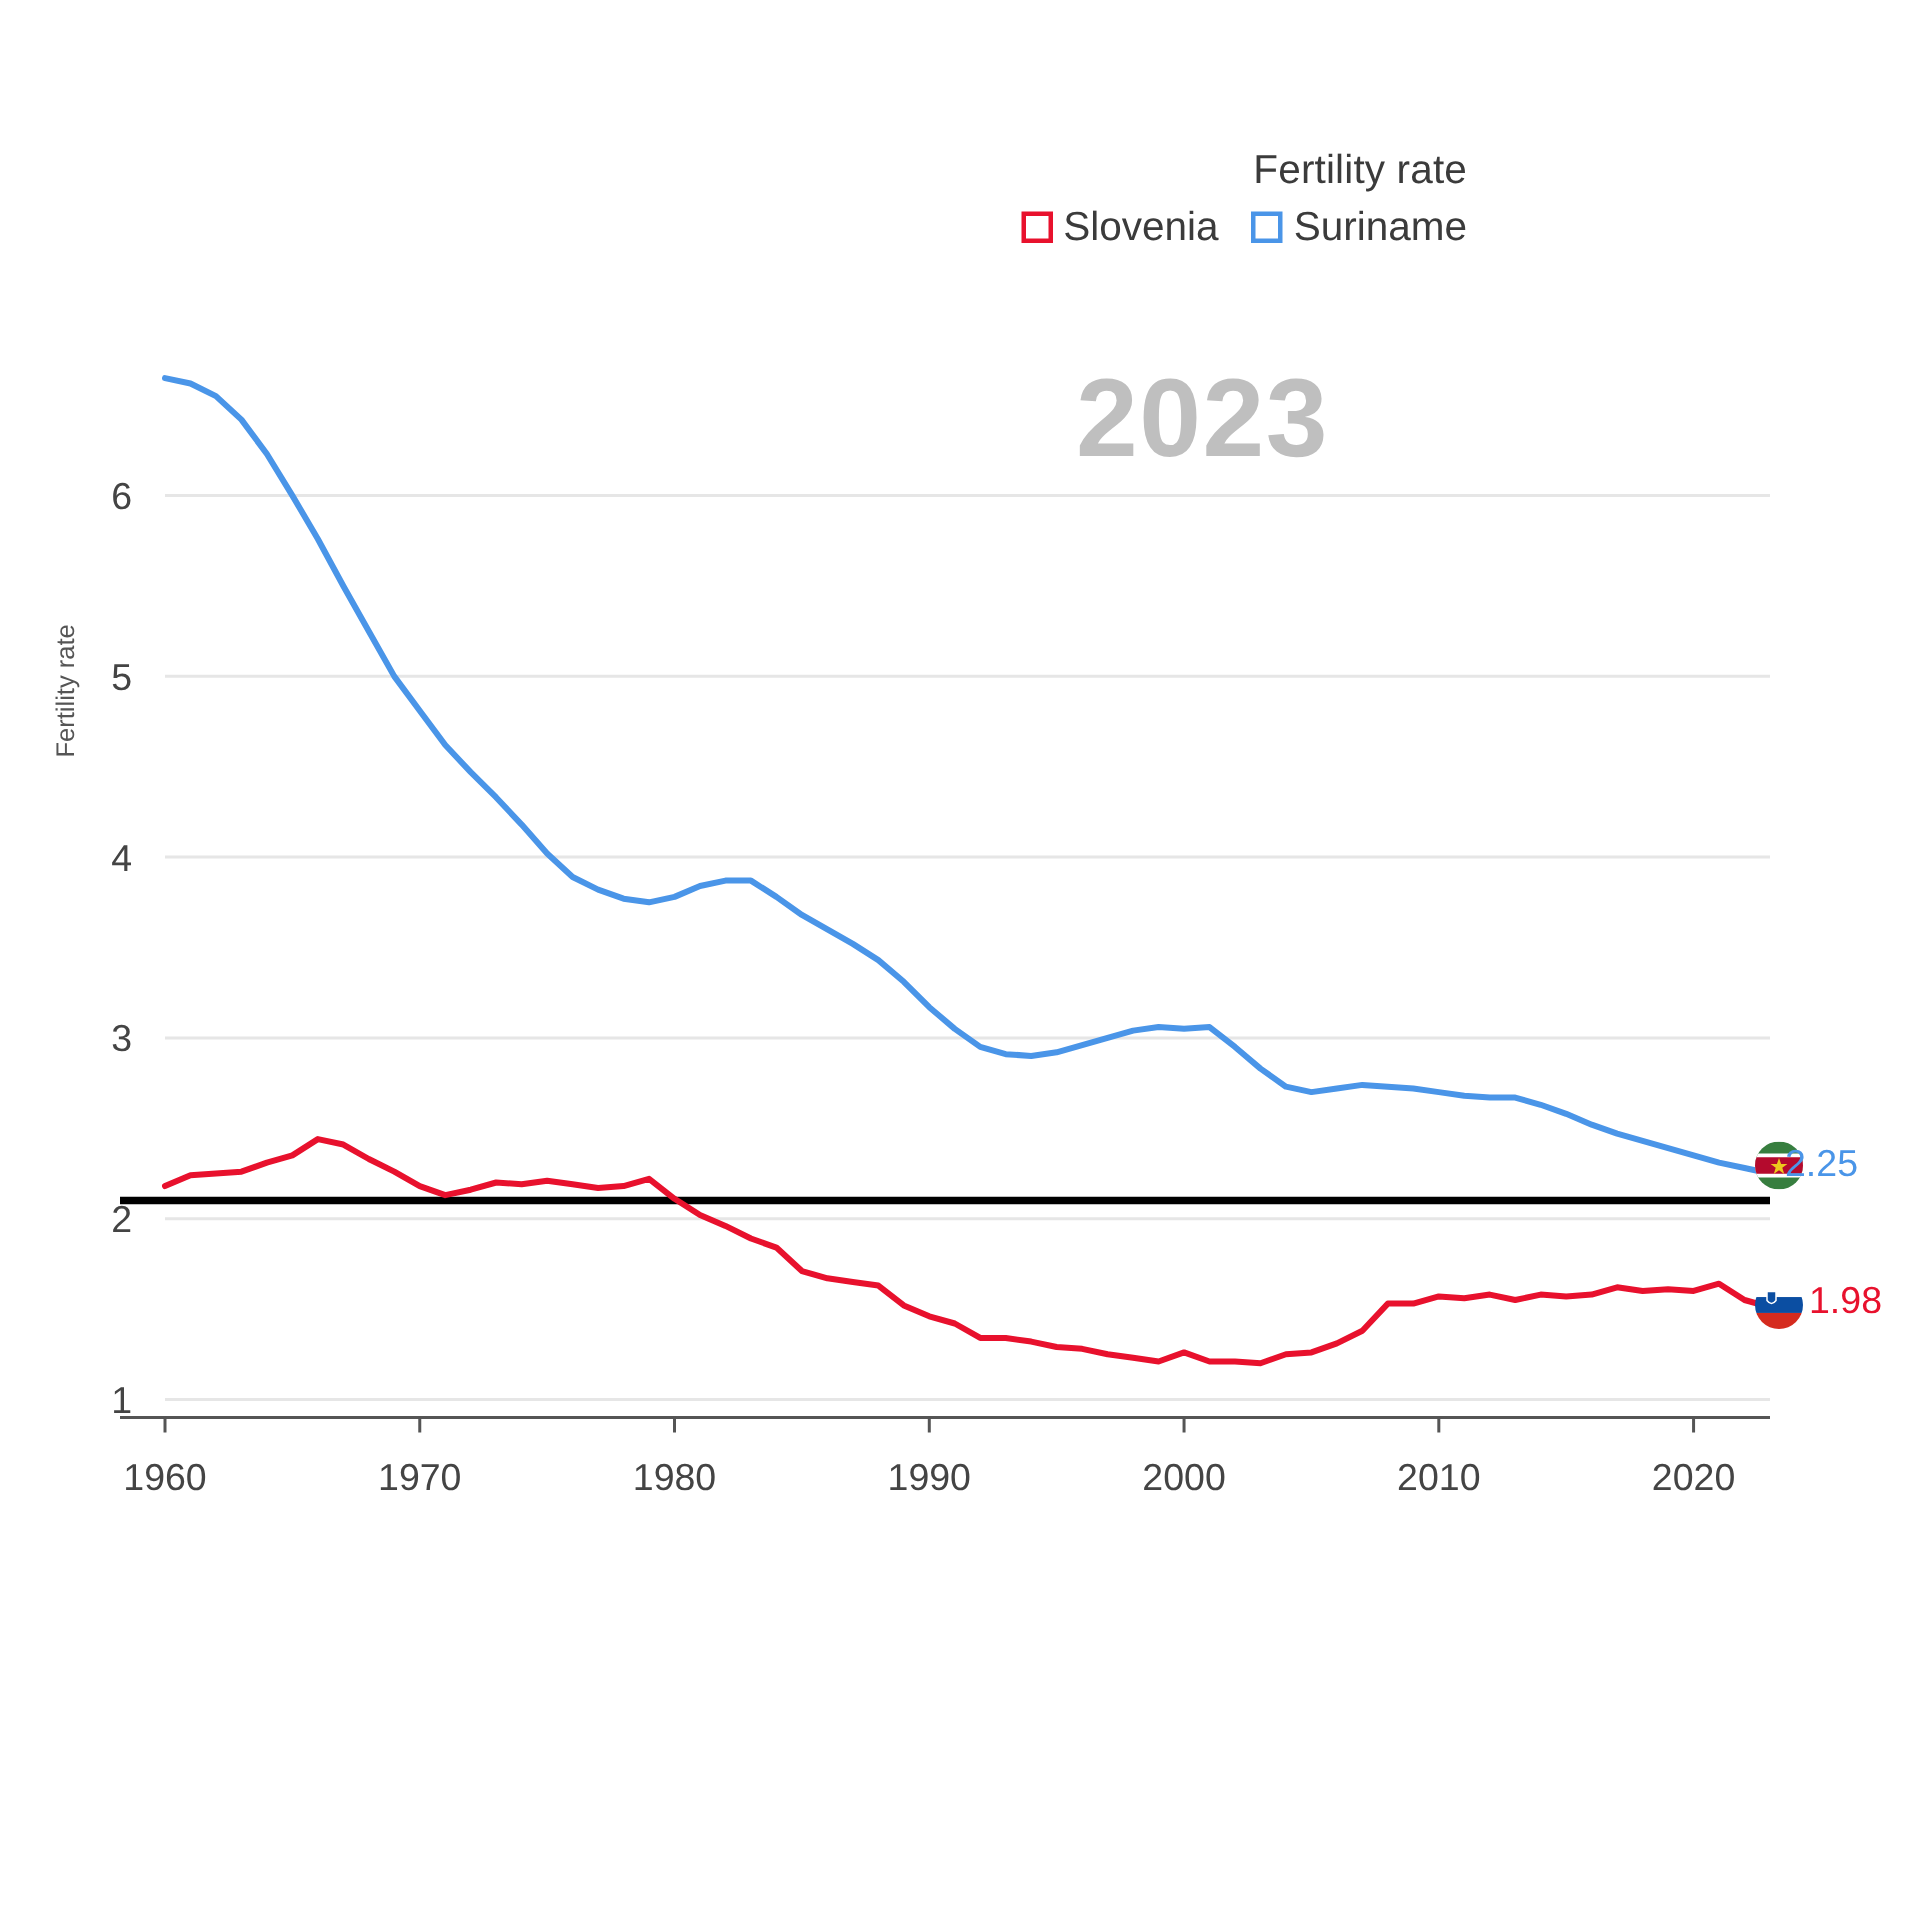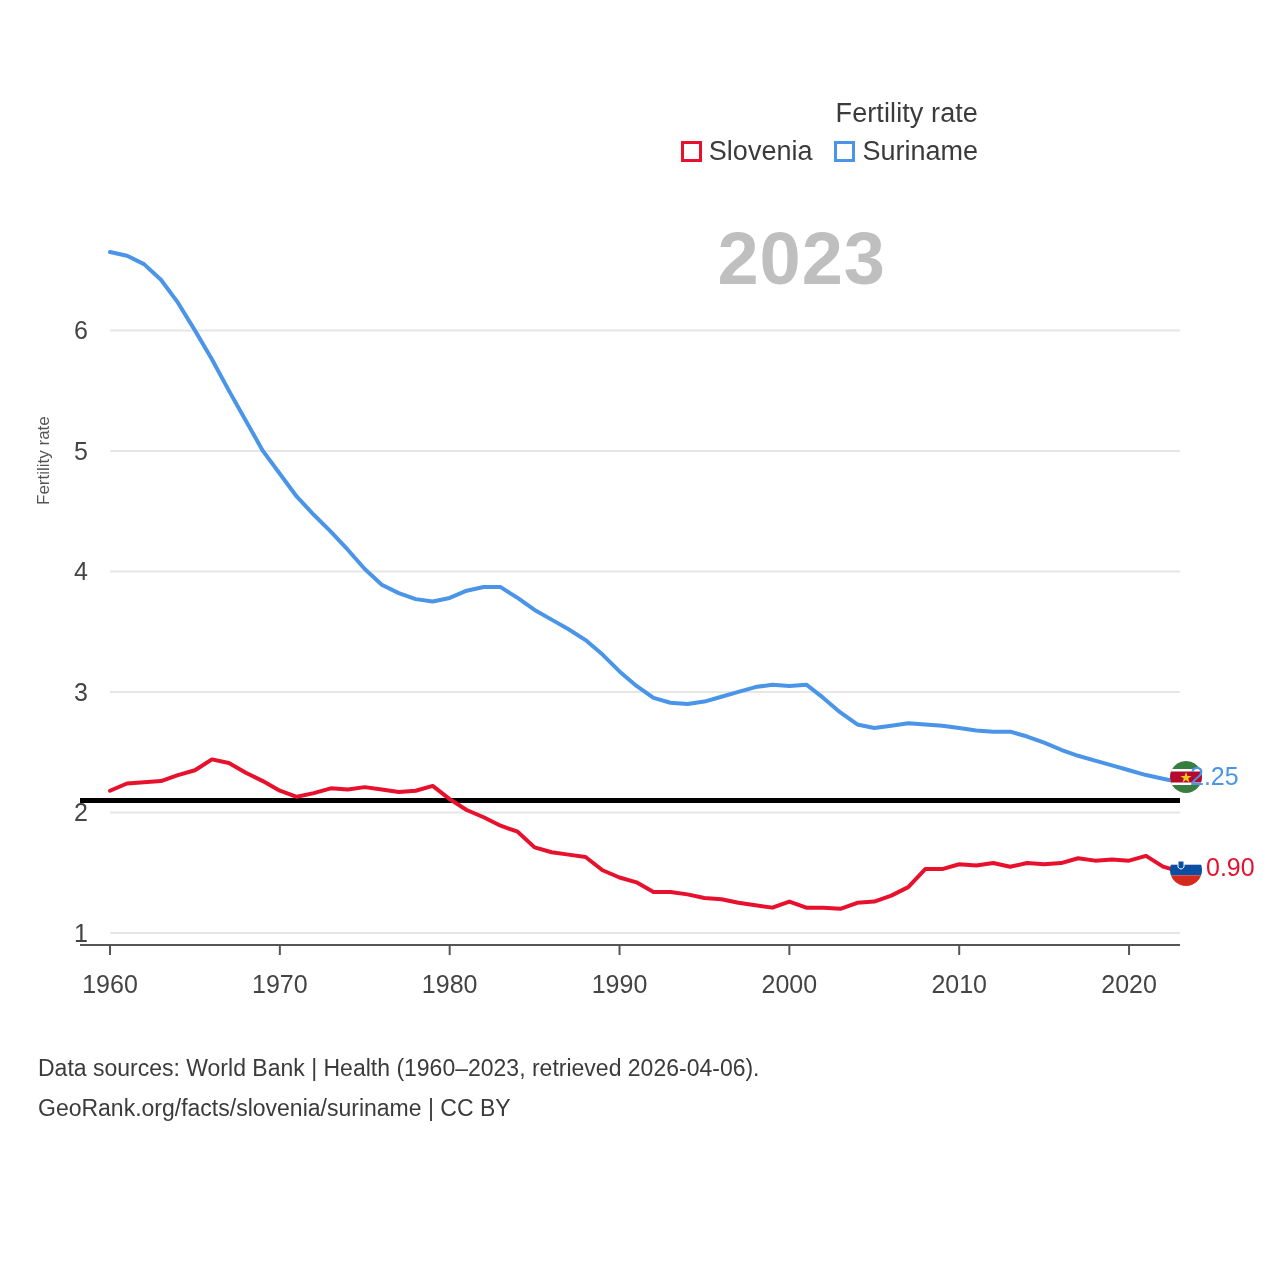--- a/index.html
+++ b/index.html
@@ -54,21 +54,21 @@
   }
   .legend-swatch.blue { border-color: #4a95e8; }
   .legend-label {
     font-size: 27px;
     color: #3b3b3b;
     line-height: 30px;
   }
   .year-badge {
     position: absolute;
     right: 130px;
-    top: 216px;
+    top: 236px;
     font-size: 74px;
     font-weight: bold;
     color: #bfbfbf;
     letter-spacing: 1px;
   }
   .axis-label-y {
     position: absolute;
     left: 34px;
     top: 505px;
     font-size: 17px;
@@ -181,20 +181,16 @@
   <div class="endlabel suriname">2.25</div>
 
   <div class="flag slovenia">
     <svg width="32" height="32" viewBox="0 0 32 32">
       <rect x="0" y="0" width="32" height="10.7" fill="#ffffff"></rect>
       <rect x="0" y="10.7" width="32" height="10.6" fill="#0b4ea2"></rect>
       <rect x="0" y="21.3" width="32" height="10.7" fill="#d52b1e"></rect>
       <path d="M8 7 L14 7 L14 13 Q11 17 8 13 Z" fill="#0b4ea2" stroke="#ffffff" stroke-width="1"></path>
     </svg>
   </div>
-  <div class="endlabel slovenia">0.90</div>
+  <div class="endlabel slovenia">1.98</div>
 
-  <div class="footer">
-    <div>Data sources: World Bank | Health (1960–2023, retrieved 2026-04-06).</div>
-    <div>GeoRank.org/facts/slovenia/suriname | CC BY</div>
-  </div>
 
 </div>
 
 </body></html>

